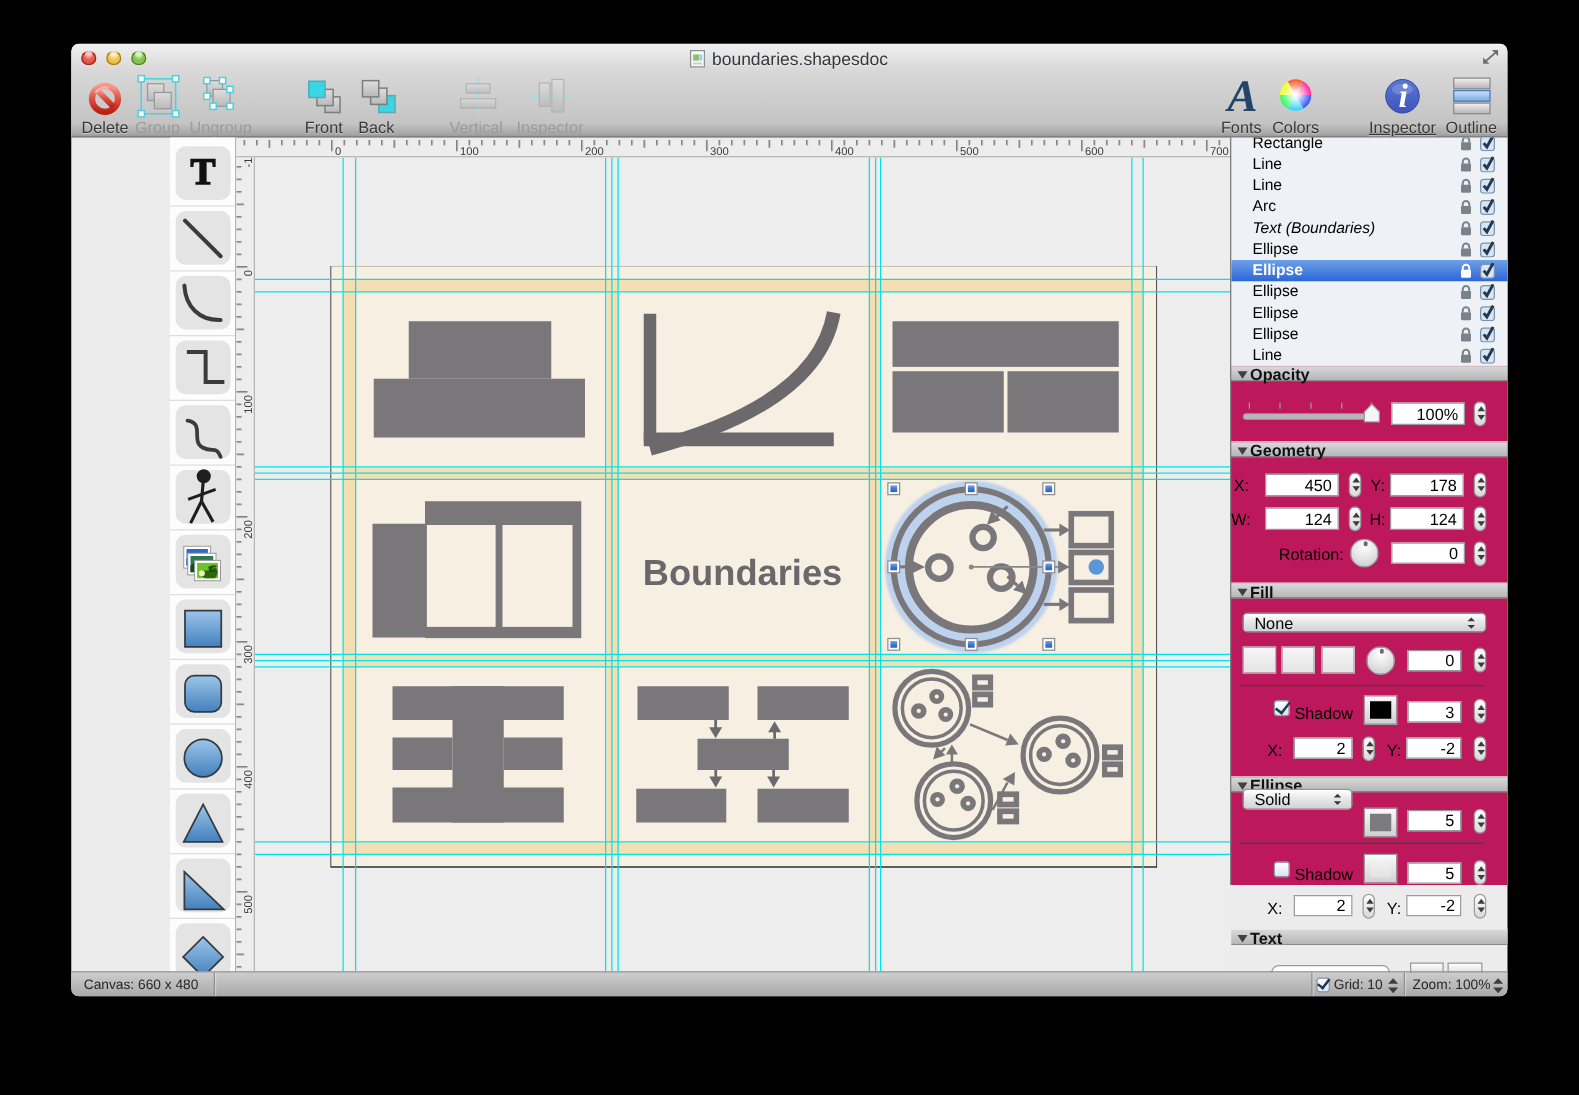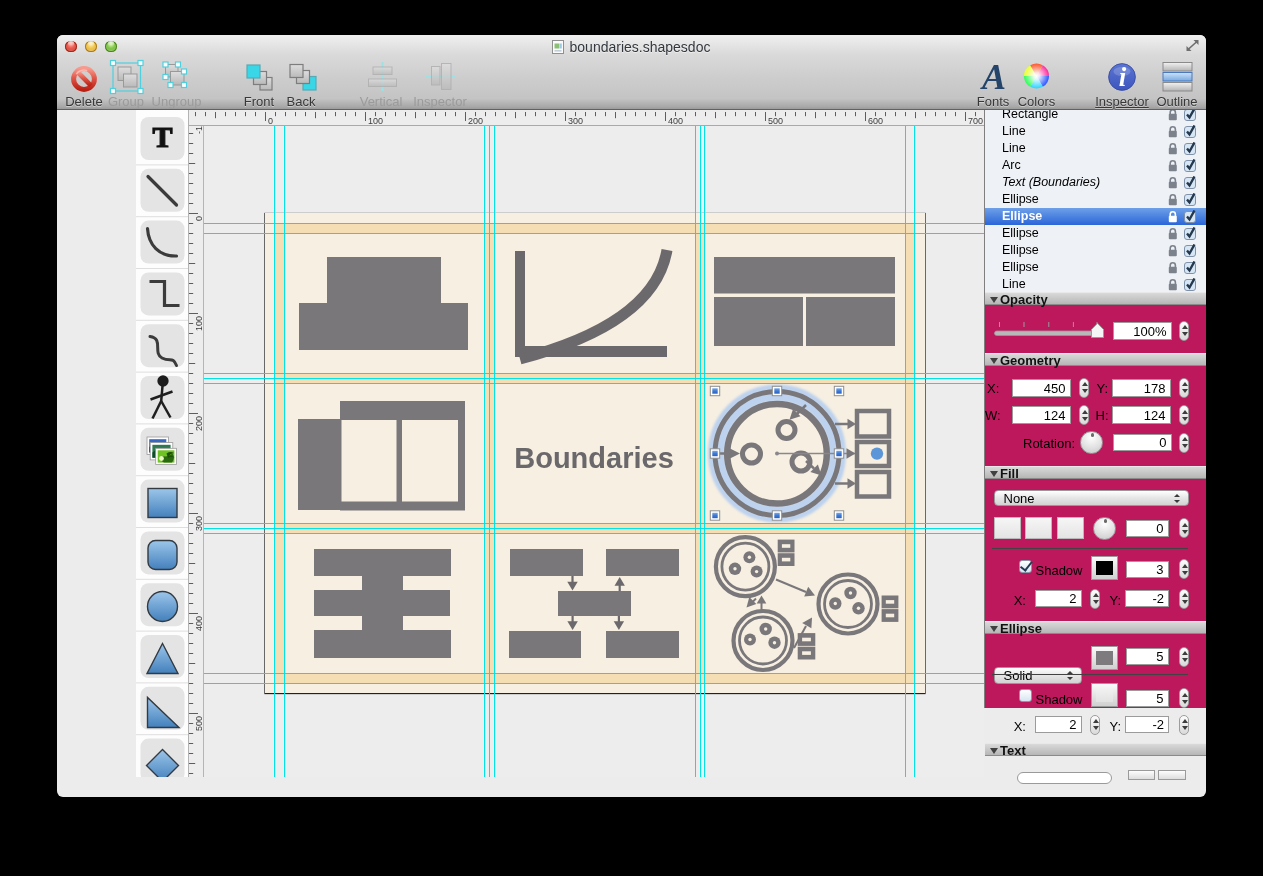--- a/index.html
+++ b/index.html
@@ -710,21 +710,21 @@
       </div>
     <div class="fld" style="left:140.5px; top:450.5px; width:43px; height:17px; line-height:16px;">3</div>
     <div class="stp" style="left:194px; top:449px;"></div>
     <div class="lbl" style="left:28px; top:482.5px; width:13px; text-align:right;">X:</div>
     <div class="fld" style="left:50px; top:479.5px; width:46.5px; height:17px; line-height:16px;">2</div>
     <div class="stp" style="left:105px; top:478.5px;"></div>
     <div class="lbl" style="left:123px; top:482.5px; width:13px; text-align:right;">Y:</div>
     <div class="fld" style="left:140px; top:479.5px; width:44px; height:17px; line-height:16px;">-2</div>
     <div class="stp" style="left:194px; top:478.5px;"></div>
     <div class="sec-hdr" style="top:511px;">Ellipse</div>
-    <div class="popup arrows" style="left:8.5px; top:557px; width:88px; height:16.5px;">
+    <div class="popup arrows" style="left:8.5px; top:521px; width:88px; height:16.5px;">
         <span>Solid</span>
       </div>
     <div class="well" style="left:106px; top:535.5px;">
         <div style="background:#7e7b7e;"></div>
       </div>
     <div class="fld" style="left:140.5px; top:537.5px; width:43px; height:17px; line-height:16px;">5</div>
     <div class="stp" style="left:194px; top:536.5px;"></div>
     <div class="rdiv" style="top:564px;"></div>
     <div class="cb" style="left:33.5px; top:579px;"></div>
     <div class="lbl" style="left:50.5px; top:582px;">Shadow</div>
@@ -737,13 +737,30 @@
     <div class="fld" style="left:50px; top:605.5px; width:46.5px; height:17px; line-height:16px;">2</div>
     <div class="stp" style="left:105px; top:604.5px;"></div>
     <div class="lbl" style="left:123px; top:608.5px; width:13px; text-align:right;">Y:</div>
     <div class="fld" style="left:140px; top:605.5px; width:44px; height:17px; line-height:16px;">-2</div>
     <div class="stp" style="left:194px; top:604.5px;"></div>
     <div class="sec-hdr" style="top:633px;">Text</div>
     <div style="position:absolute; left:32px; top:662px; width:95px; height:12px; border:1px solid #9a9a9a; border-radius:6px; background:#fff;"></div>
     <div style="position:absolute; left:142.5px; top:660px; width:27px; height:10px; border:1px solid #9a9a9a; background:linear-gradient(#fdfdfd,#ddd);"></div>
     <div style="position:absolute; left:173px; top:660px; width:28px; height:10px; border:1px solid #9a9a9a; background:linear-gradient(#fdfdfd,#ddd);"></div>
   </div>
+  <div id="status">
+    <div style="position:absolute; left:10px; top:4px;">Canvas: 660 x 480</div>
+    <div class="sdiv" style="left:114px;"></div>
+    <div class="sdiv" style="left:992px;"></div>
+    <div class="sdiv" style="left:1066px;"></div>
+    <div class="cb on sbcb" style="left:995.5px; top:4px; width:11.5px; height:11.5px;"></div>
+    <div style="position:absolute; left:1010px; top:4px;">Grid: 10</div>
+    <svg class="abs" style="left:1053px; top:3.5px;" width="9" height="13" viewBox="0 0 9 13">
+      <polygon points="4.5,0.5 8.5,5 0.5,5" fill="#3c3c3c"></polygon>
+      <polygon points="4.5,12.5 8.5,8 0.5,8" fill="#3c3c3c"></polygon>
+    </svg>
+    <div style="position:absolute; left:1073px; top:4px;">Zoom: 100%</div>
+    <svg class="abs" style="left:1136.5px; top:3.5px;" width="9" height="13" viewBox="0 0 9 13">
+      <polygon points="4.5,0.5 8.5,5 0.5,5" fill="#3c3c3c"></polygon>
+      <polygon points="4.5,12.5 8.5,8 0.5,8" fill="#3c3c3c"></polygon>
+    </svg>
+  </div>
 </div>
 
 </body></html>

